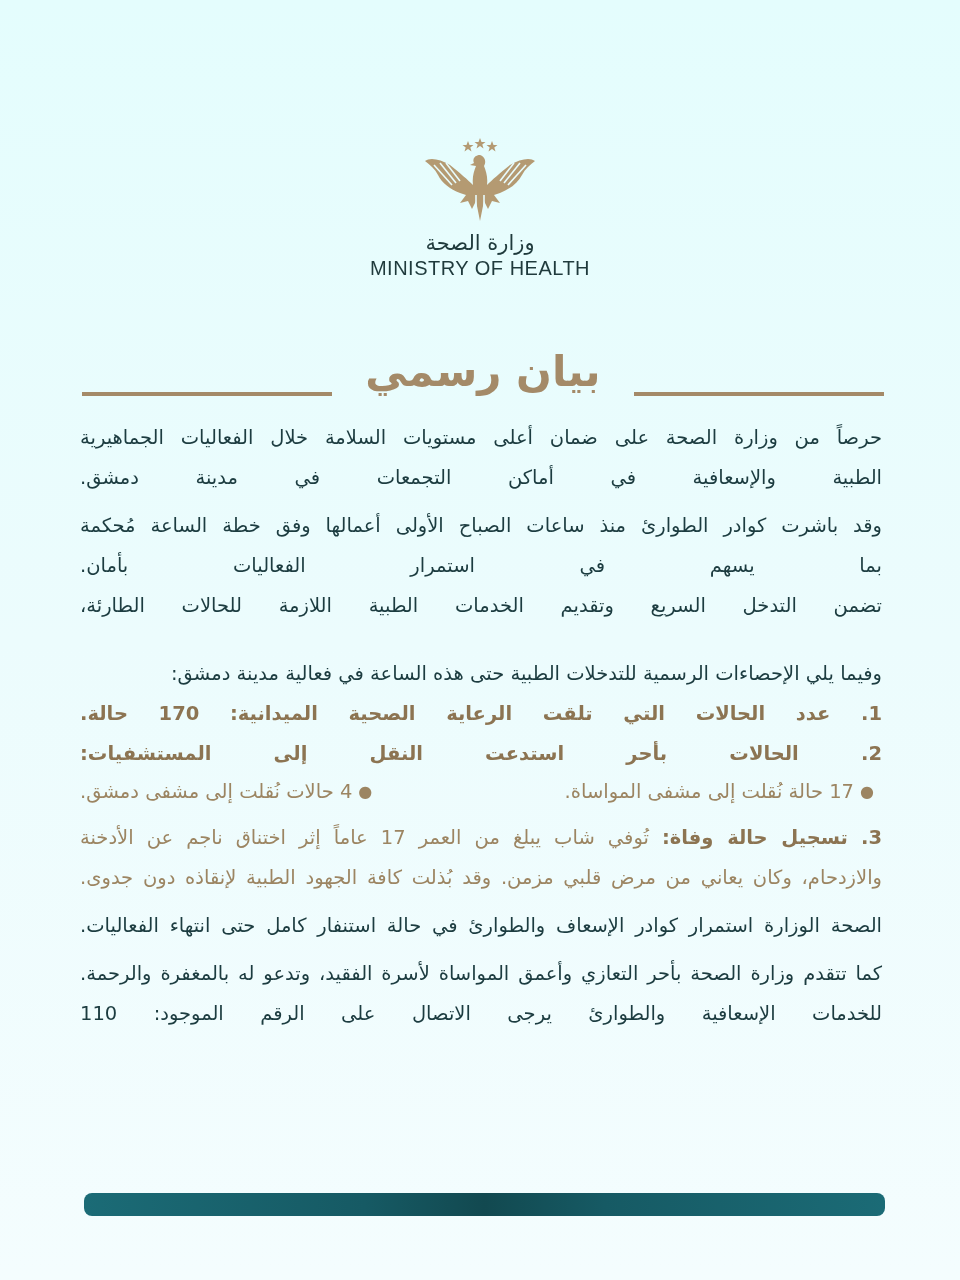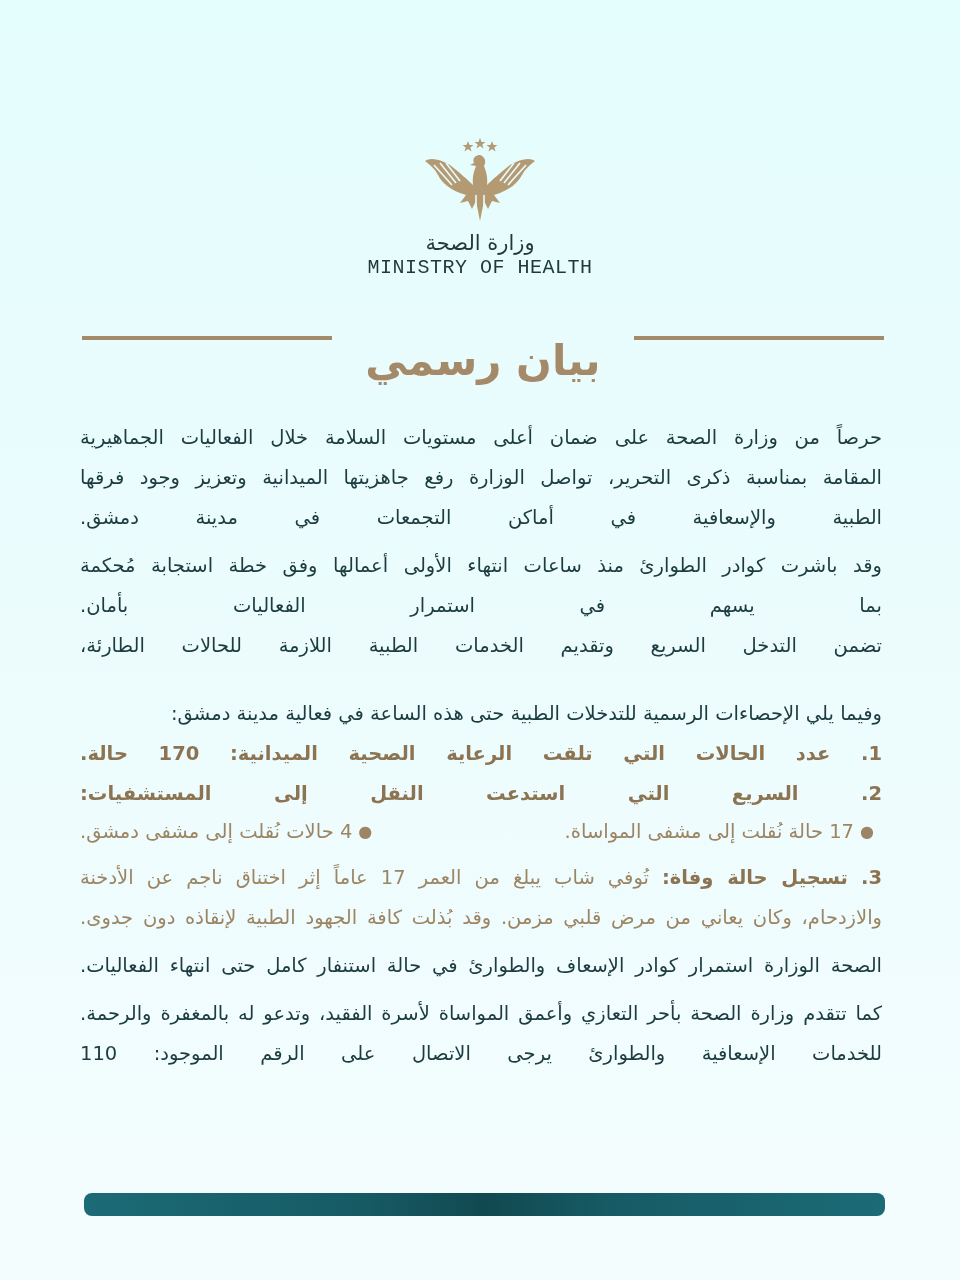--- a/index.html
+++ b/index.html
@@ -15,27 +15,27 @@
     position: absolute; left: 0; right: 0; top: 135px;
     text-align: center;
   }
   .logo svg { display: block; margin: 0 auto; }
   .logo .ar-name {
     font-family: "DejaVu Sans", sans-serif;
     color: #1f3a3c; font-size: 21px; margin-top: 6px; direction: rtl;
     line-height: 24px;
   }
   .logo .en-name {
-    font-family: Liberation Mono, monospace;
+    font-family: Liberation Sans, sans-serif;
     color: #1f3a3c; font-size: 20px; letter-spacing: 0.5px; line-height: 26px;
   }
 
   .title-row {
     position: absolute; left: 82px; right: 76px; top: 336px; height: 60px;
-    display: flex; align-items: flex-start; justify-content: space-between;
+    display: flex; align-items: flex-end; justify-content: space-between;
   }
   .title-row .rule { height: 4px; background: #a48a68; width: 250px; }
   .title-row .title {
     color: #a48a68; font-size: 42px; font-weight: bold; direction: rtl;
     font-family: "DejaVu Sans", sans-serif;
   }
 
   .content {
     position: absolute; left: 80px; right: 78px; top: 418px;
     direction: rtl; text-align: justify;
@@ -94,40 +94,39 @@
 
   <div class="title-row">
     <div class="rule"></div>
     <div class="title">بيان رسمي</div>
     <div class="rule"></div>
   </div>
 
   <div class="content">
     <div>
       <p>حرصاً من وزارة الصحة على ضمان أعلى مستويات السلامة خلال الفعاليات الجماهيرية</p>
-      <p>المقامة بمناسبة ذكرى التحرير، تواصل الوزارة رفع جاهزيتها الميدانية وتعزيز وجود فرقها</p>
       <p>الطبية والإسعافية في أماكن التجمعات في مدينة دمشق.</p>
     </div>
     <div class="para-gap"></div>
     <div>
-      <p>وقد باشرت كوادر الطوارئ منذ ساعات انتهاء الأولى أعمالها وفق خطة استجابة مُحكمة</p>
+      <p>وقد باشرت كوادر الطوارئ منذ ساعات الصباح الأولى أعمالها وفق خطة الساعة مُحكمة</p>
       <p>بما يسهم في استمرار الفعاليات بأمان.</p>
       <p>تضمن التدخل السريع وتقديم الخدمات الطبية اللازمة للحالات الطارئة،</p>
     </div>
     <div class="big-gap"></div>
 
     <p class="last-natural">وفيما يلي الإحصاءات الرسمية للتدخلات الطبية حتى هذه الساعة في فعالية مدينة دمشق:</p>
 
     <p class="list-item gold-strong">
       <span>1.</span>
       <span>عدد الحالات التي تلقت الرعاية الصحية الميدانية: 170 حالة.</span>
     </p>
     <p class="list-item gold-strong">
       <span>2.</span>
-      <span>السريع التي استدعت النقل إلى المستشفيات:</span>
+      <span>الحالات بأحر استدعت النقل إلى المستشفيات:</span>
     </p>
     <div class="sub-items gold">
       <div class="sub">
         <span class="dot">●</span>
         <span>17 حالة نُقلت إلى مشفى المواساة.</span>
       </div>
       <div class="sub">
         <span class="dot">●</span>
         <span>4 حالات نُقلت إلى مشفى دمشق.</span>
       </div>

